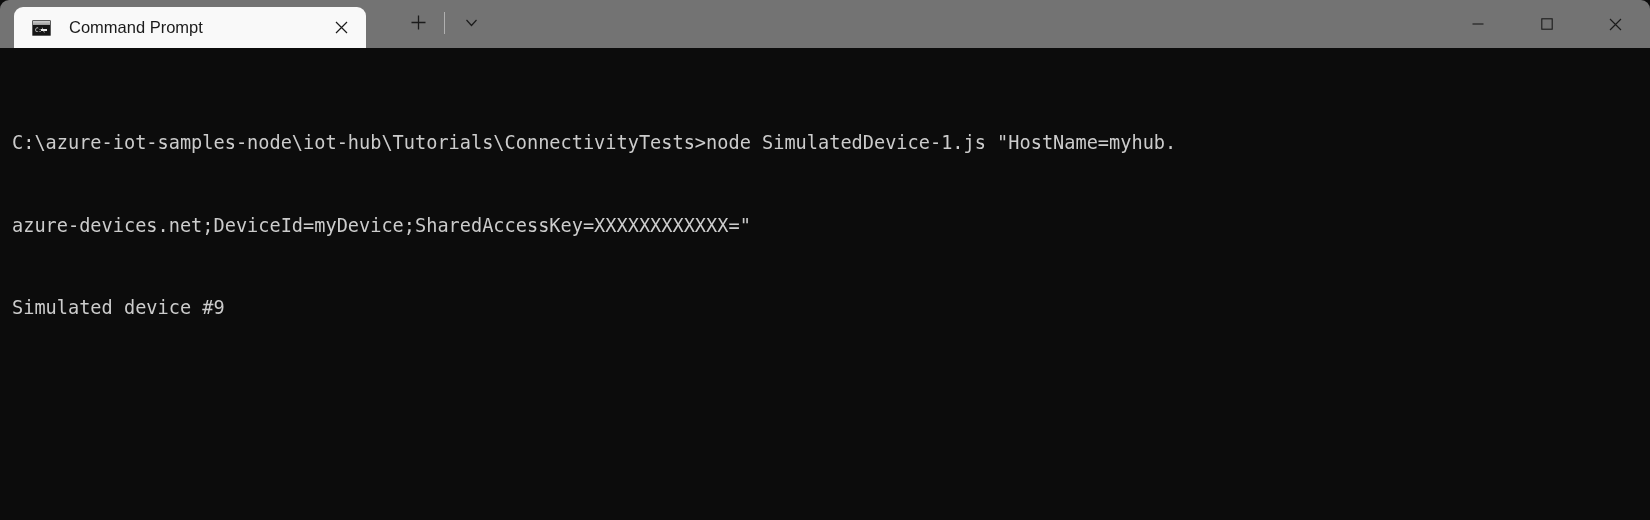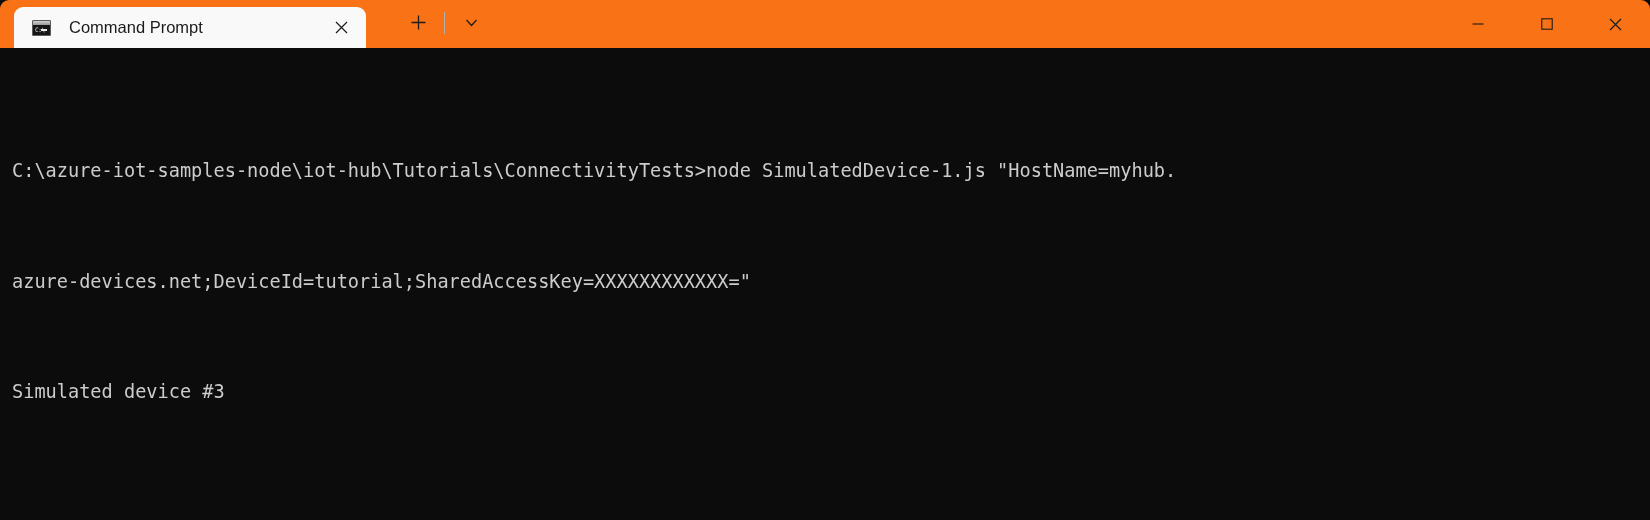--- a/index.html
+++ b/index.html
@@ -19,21 +19,21 @@
     display: flex;
     flex-direction: column;
     background: #0c0c0c;
     position: relative;
   }
 
   
   .titlebar {
     height: 48px;
     min-height: 48px;
-    background: #f97316;
+    background: #737373;
     display: flex;
     align-items: flex-end;
     position: relative;
     border-top-left-radius: 9px;
     border-top-right-radius: 9px;
     overflow: hidden;
     gap: 32px;
   }
 
   .tabstrip {
@@ -163,21 +163,21 @@
   }
 
   .term-text {
     font-family: "DejaVu Sans Mono", "Liberation Mono", monospace;
     font-size: 18.6px;
     line-height: 27.5px;
     color: #cccccc;
     white-space: pre;
     letter-spacing: 0px;
   }
-  .term-line { height: 27.5px; white-space: pre; margin-top: 28px; }
+  .term-line { height: 27.5px; white-space: pre; }
   .term-line.blank { color: transparent; }
 </style>
 </head>
 <body>
 
 <div class="window">
 
   <div class="titlebar">
 
     <div class="tabstrip">
@@ -227,22 +227,22 @@
         <svg width="15" height="15" viewBox="0 0 15 15" aria-hidden="true" stroke="#1b1b1b">
           <path d="M2 2 L13 13 M13 2 L2 13" stroke-width="1.15" fill="none"></path>
         </svg>
       </div>
     </div>
   </div>
 
   <div class="terminal">
     <div class="term-text">
       <div class="term-line">C:\azure-iot-samples-node\iot-hub\Tutorials\ConnectivityTests&gt;node SimulatedDevice-1.js "HostName=myhub.</div>
-      <div class="term-line">azure-devices.net;DeviceId=tutorial;SharedAccessKey=XXXXXXXXXXXX="</div>
-      <div class="term-line">Simulated device #3</div>
+      <div class="term-line">azure-devices.net;DeviceId=myDevice;SharedAccessKey=XXXXXXXXXXXX="</div>
+      <div class="term-line">Simulated device #9</div>
       <div class="term-line blank"></div>
       
       
       
       
     </div>
   </div>
 
 </div>
 

